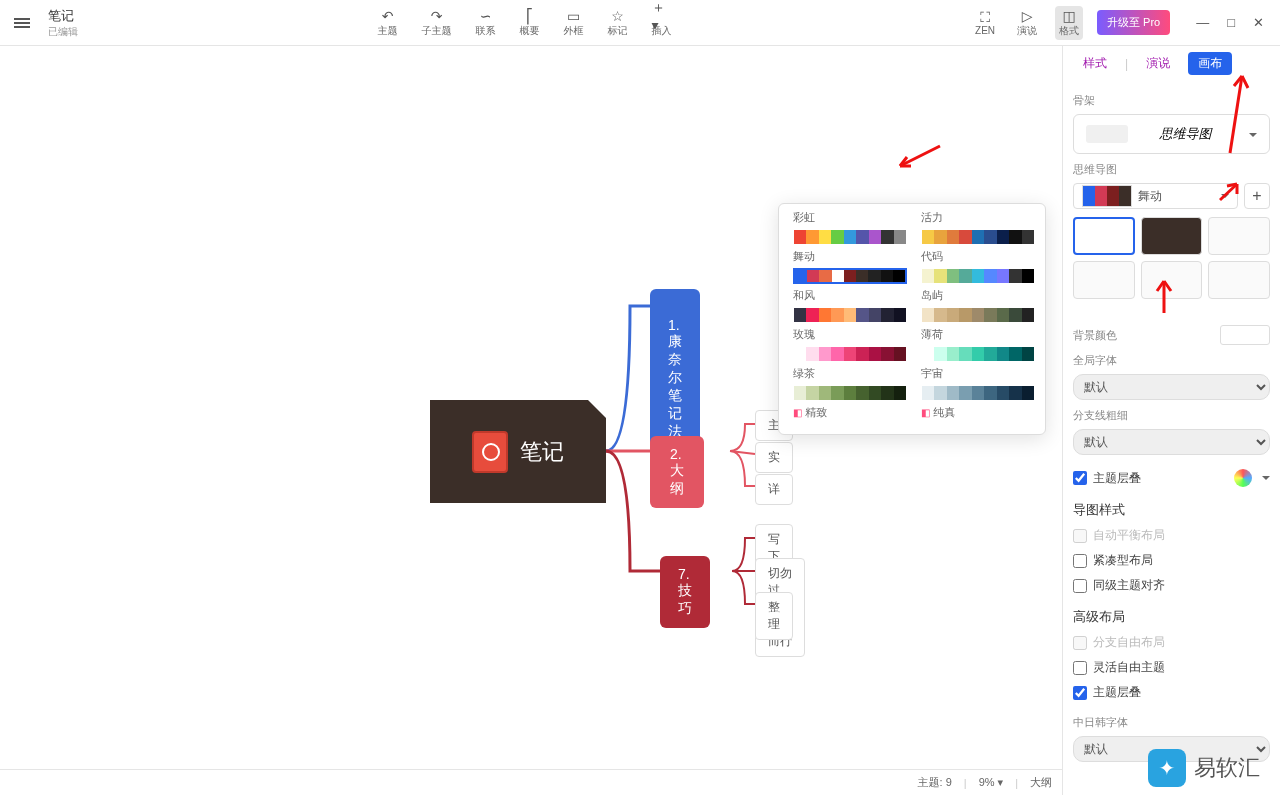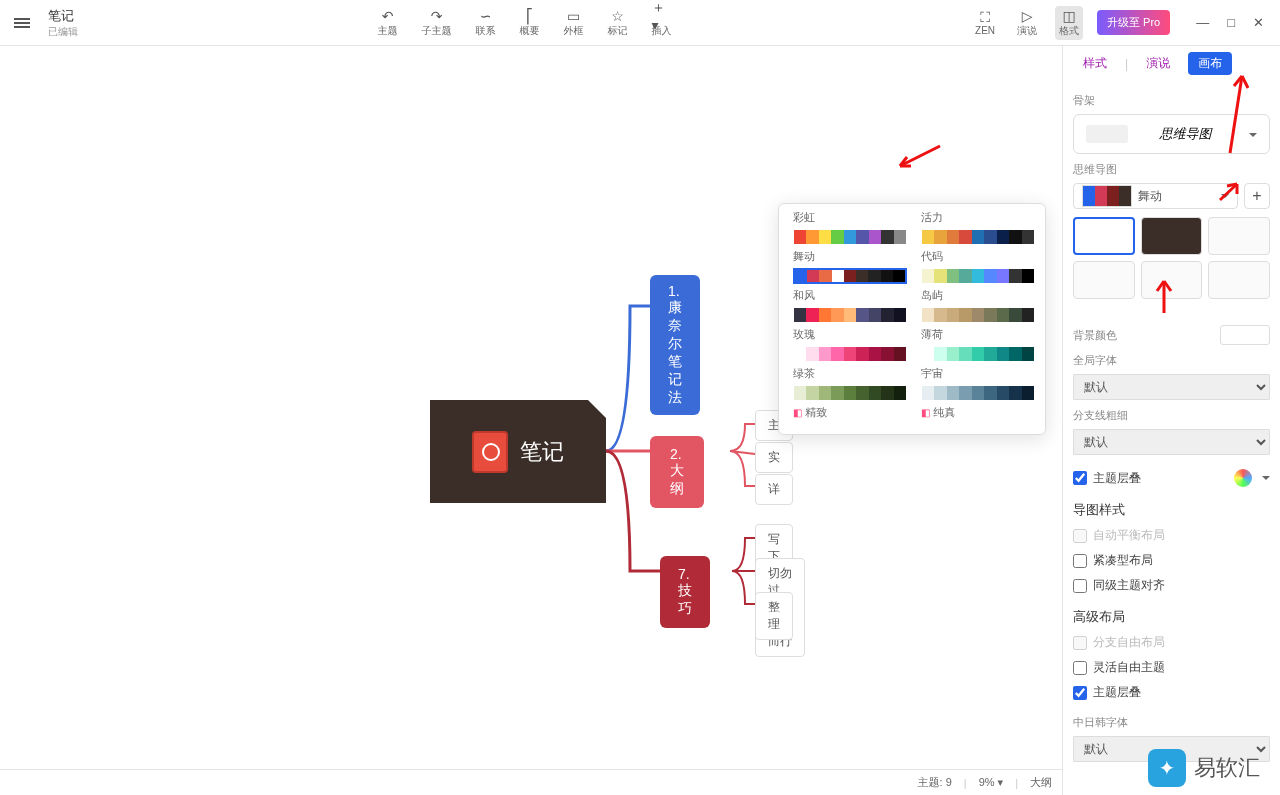--- a/index.html
+++ b/index.html
@@ -17,21 +17,21 @@
 .win-ctrl { display:flex; gap:18px; margin-left:12px; margin-right:8px;}
 .win-ctrl span { font-size:13px; color:#555; cursor:pointer;}
 .format-active { background:#e5e5e5; border-radius:4px; padding:2px 4px;}
 .canvas { position:absolute; top:46px; left:0; right:220px; bottom:26px; background:#fff;}
 .mindmap { position:absolute; top:200px; left:430px;}
 .central-node { position:absolute; top:154px; left:0; width:176px; height:103px; background:#3b2e28; color:#fff; display:flex; align-items:center; justify-content:center; font-size:22px; font-weight:500;}
 .central-node::after { content:""; position:absolute; top:0; right:0; border-top:18px solid #fff; border-left:18px solid transparent;}
 .notebook-icon { width:36px; height:42px; background:#e74c3c; border-radius:4px; margin-right:12px; position:relative; border:2px solid #c0392b;}
 .notebook-icon::before { content:""; position:absolute; top:10px; left:8px; width:14px; height:14px; border:2px solid #fff; border-radius:50%;}
 .branch-node { position:absolute; padding:9px 16px; border-radius:6px; color:#fff; font-size:14px;}
-.b1 { top:29px; left:220px; background:#3b6bd6; padding:8px 18px;}
+.b1 { top:43px; left:220px; background:#3b6bd6; padding:28px 18px;}
 .b2 { top:190px; left:220px; background:#e25563; padding:10px 20px;}
 .b3 { top:310px; left:230px; background:#b02a37; padding:10px 18px;}
 .sub-node { position:absolute; padding:6px 12px; border:1px solid #ddd; border-radius:4px; font-size:12px; color:#555; background:#fff;}
 .s21 { top:164px; left:325px;}
 .s22 { top:196px; left:325px;}
 .s23 { top:228px; left:325px;}
 .s31 { top:278px; left:325px;}
 .s32 { top:312px; left:325px;}
 .s33 { top:346px; left:325px;}
 svg.connectors { position:absolute; top:0; left:0; overflow:visible;}
@@ -64,21 +64,21 @@
 .pv1 { background: linear-gradient(#fff,#fff);}
 .pv2 { background:#3b2e28;}
 .check-row { display:flex; align-items:center; gap:6px; font-size:12px; color:#444; margin:8px 0;}
 .check-row input[type=checkbox]{ accent-color:#2563eb; width:14px; height:14px;}
 .check-row.disabled { color:#bbb;}
 .section-head { font-size:13px; color:#333; font-weight:500; margin:14px 0 6px;}
 .color-chip { width:50px; height:20px; border:1px solid #ddd; border-radius:3px; margin-left:auto; cursor:pointer; background:#fff;}
 .bg-row { display:flex; align-items:center; justify-content:space-between;}
 .rainbow-circle { width:18px; height:18px; border-radius:50%; background:conic-gradient(#f55,#5af,#5f5,#ff5,#f55);}
 .status-bar { position:absolute; bottom:0; left:0; right:218px; height:26px; border-top:1px solid #e5e5e5; display:flex; align-items:center; justify-content:flex-end; padding:0 10px; font-size:11px; color:#666; gap:12px;}
-.side-select { width:100%; height:26px; border:1px solid #ddd; border-radius:1px; font-size:12px; padding:0 6px; color:#555;}
+.side-select { width:100%; height:26px; border:1px solid #ddd; border-radius:10px; font-size:12px; padding:0 6px; color:#555;}
 .watermark { position:absolute; right:20px; bottom:8px; display:flex; align-items:center; gap:8px;}
 .watermark .wm-icon { width:38px; height:38px; background:#29a3e0; border-radius:8px; display:flex; align-items:center; justify-content:center; color:#fff; font-size:20px;}
 .watermark .wm-text { font-size:22px; color:#555; font-weight:300;}
 .caret::after{content:"";display:inline-block;border:4px solid transparent;border-top-color:#666;margin-left:6px;transform:translateY(2px);}
 </style>
 </head>
 <body>
 
 <div class="topbar">
   <div class="menu-btn">

